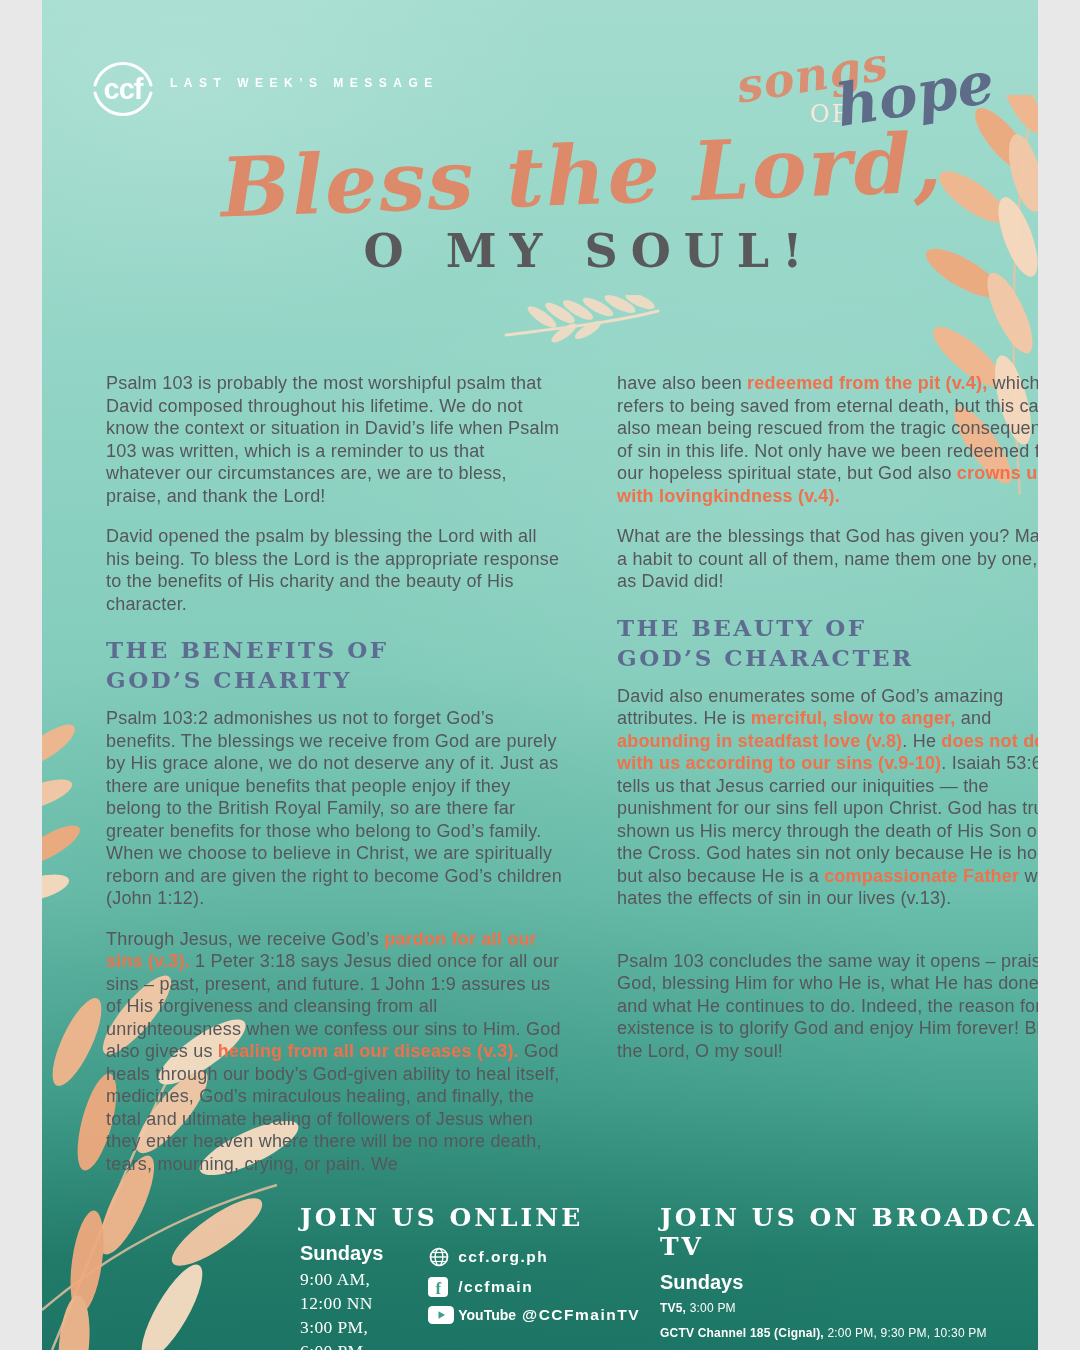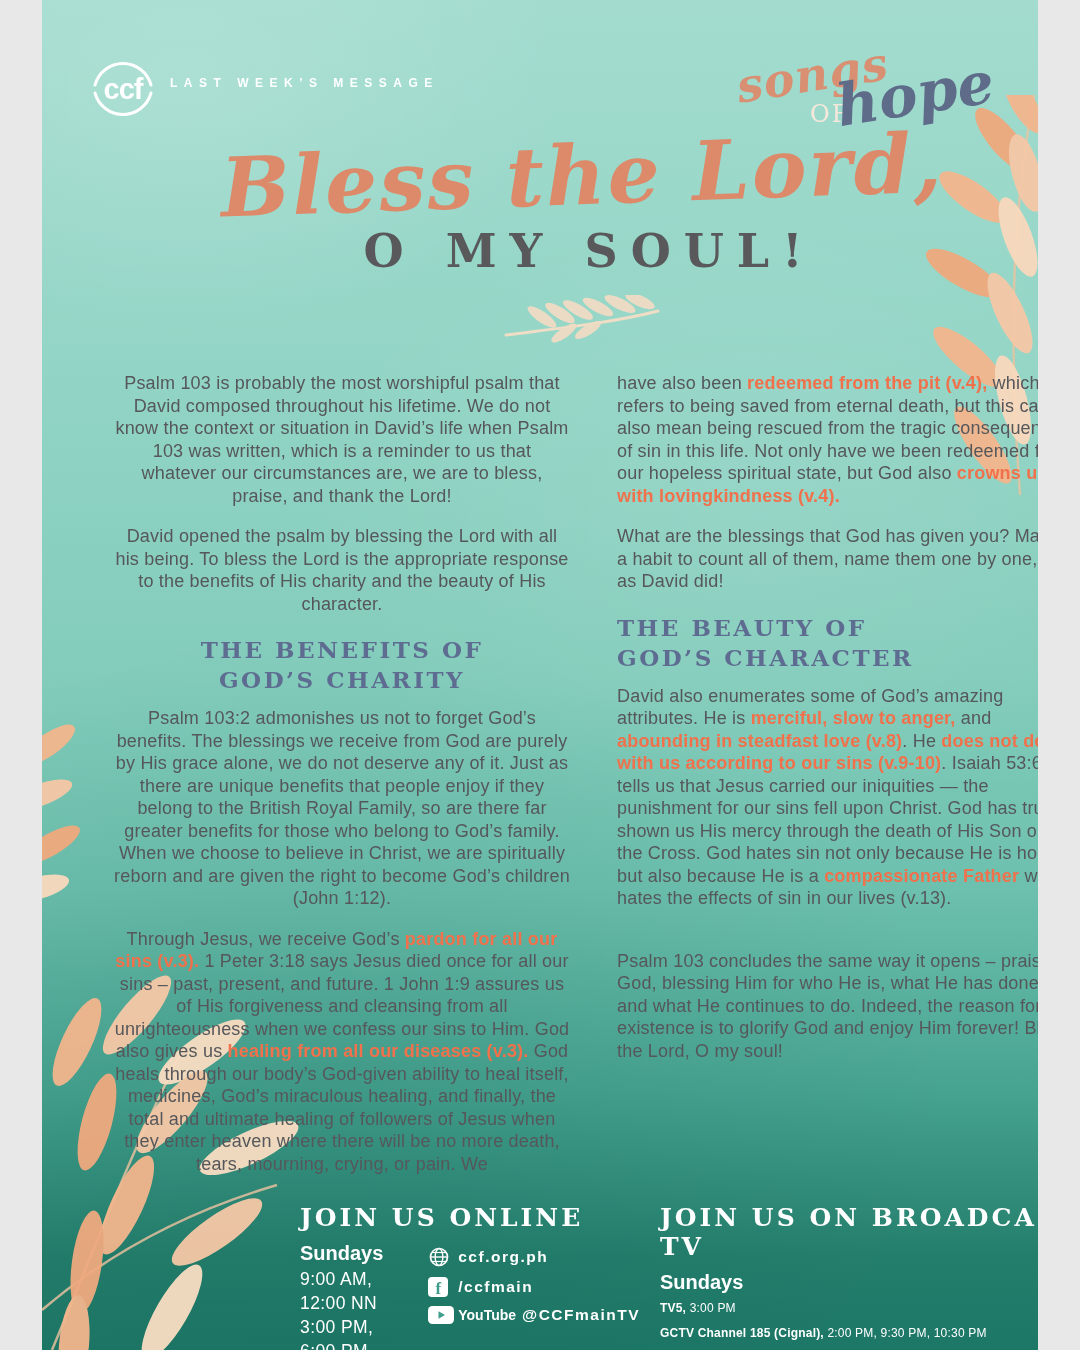--- a/index.html
+++ b/index.html
@@ -29,38 +29,38 @@
   
   .title-block{position:absolute;left:0;top:132px;width:1080px;text-align:center;}
   .title-script{font-family:"DejaVu Serif",serif;font-style:italic;font-weight:700;font-size:82px;line-height:1.05;
     color:#dc8a69;transform:rotate(-2deg);letter-spacing:2px;}
   .title-caps{margin-top:6px;font-family:"DejaVu Serif",serif;font-weight:700;font-size:46px;
     color:#59595c;letter-spacing:13px;padding-left:15px;}
   .sprig{position:absolute;left:460px;top:295px;width:160px;height:50px;}
 
   
   .col{position:absolute;top:372px;width:458px;color:#56575b;font-size:18px;line-height:22.5px;letter-spacing:0.2px;}
-  .col-left{left:71px;text-align:center;}
+  .col-left{left:64px;}
   .col-right{left:575px;}
   .col p{margin:0 0 18px 0;}
   .col h2{margin:20px 0 12px 0;font-family:"DejaVu Serif",serif;font-weight:700;font-size:23px;line-height:30px;
     letter-spacing:2.5px;color:#5d6c90;white-space:pre-line;}
   .hl{color:#f0714b;font-weight:700;}
   .b{font-weight:700;}
   .gap-top{margin-top:40px !important;}
 
   
   .footer-block{position:absolute;top:1203px;color:#ffffff;}
   .fb-online{left:258px;width:340px;}
   .fb-tv{left:618px;width:430px;}
   .footer-heading{font-family:"DejaVu Serif",serif;font-weight:700;font-size:25px;letter-spacing:3px;color:#ffffff;}
   .footer-cols{display:flex;margin-top:10px;}
   .sched{width:158px;}
   .day{font-weight:700;font-size:20px;margin-bottom:2px;}
-  .time-line{font-size:17.5px;line-height:24px;letter-spacing:0.4px;}
+  .time-line{font-size:17.5px;line-height:24px;letter-spacing:0.4px;font-family:Liberation Serif, serif;}
   .links{margin-top:4px;}
   .link-row{display:flex;align-items:center;margin-bottom:9px;font-size:15.5px;letter-spacing:1.5px;font-weight:700;margin-left:28px;}
   .link-row .icon{width:30px;display:flex;align-items:center;}
   .yt-word{font-weight:700;font-size:14px;letter-spacing:0;margin-right:6px;}
   .tv-line{font-size:12px;line-height:24px;letter-spacing:0.2px;margin-top:1px;}
 </style>
 </head>
 <body>
 
 <div class="page">

